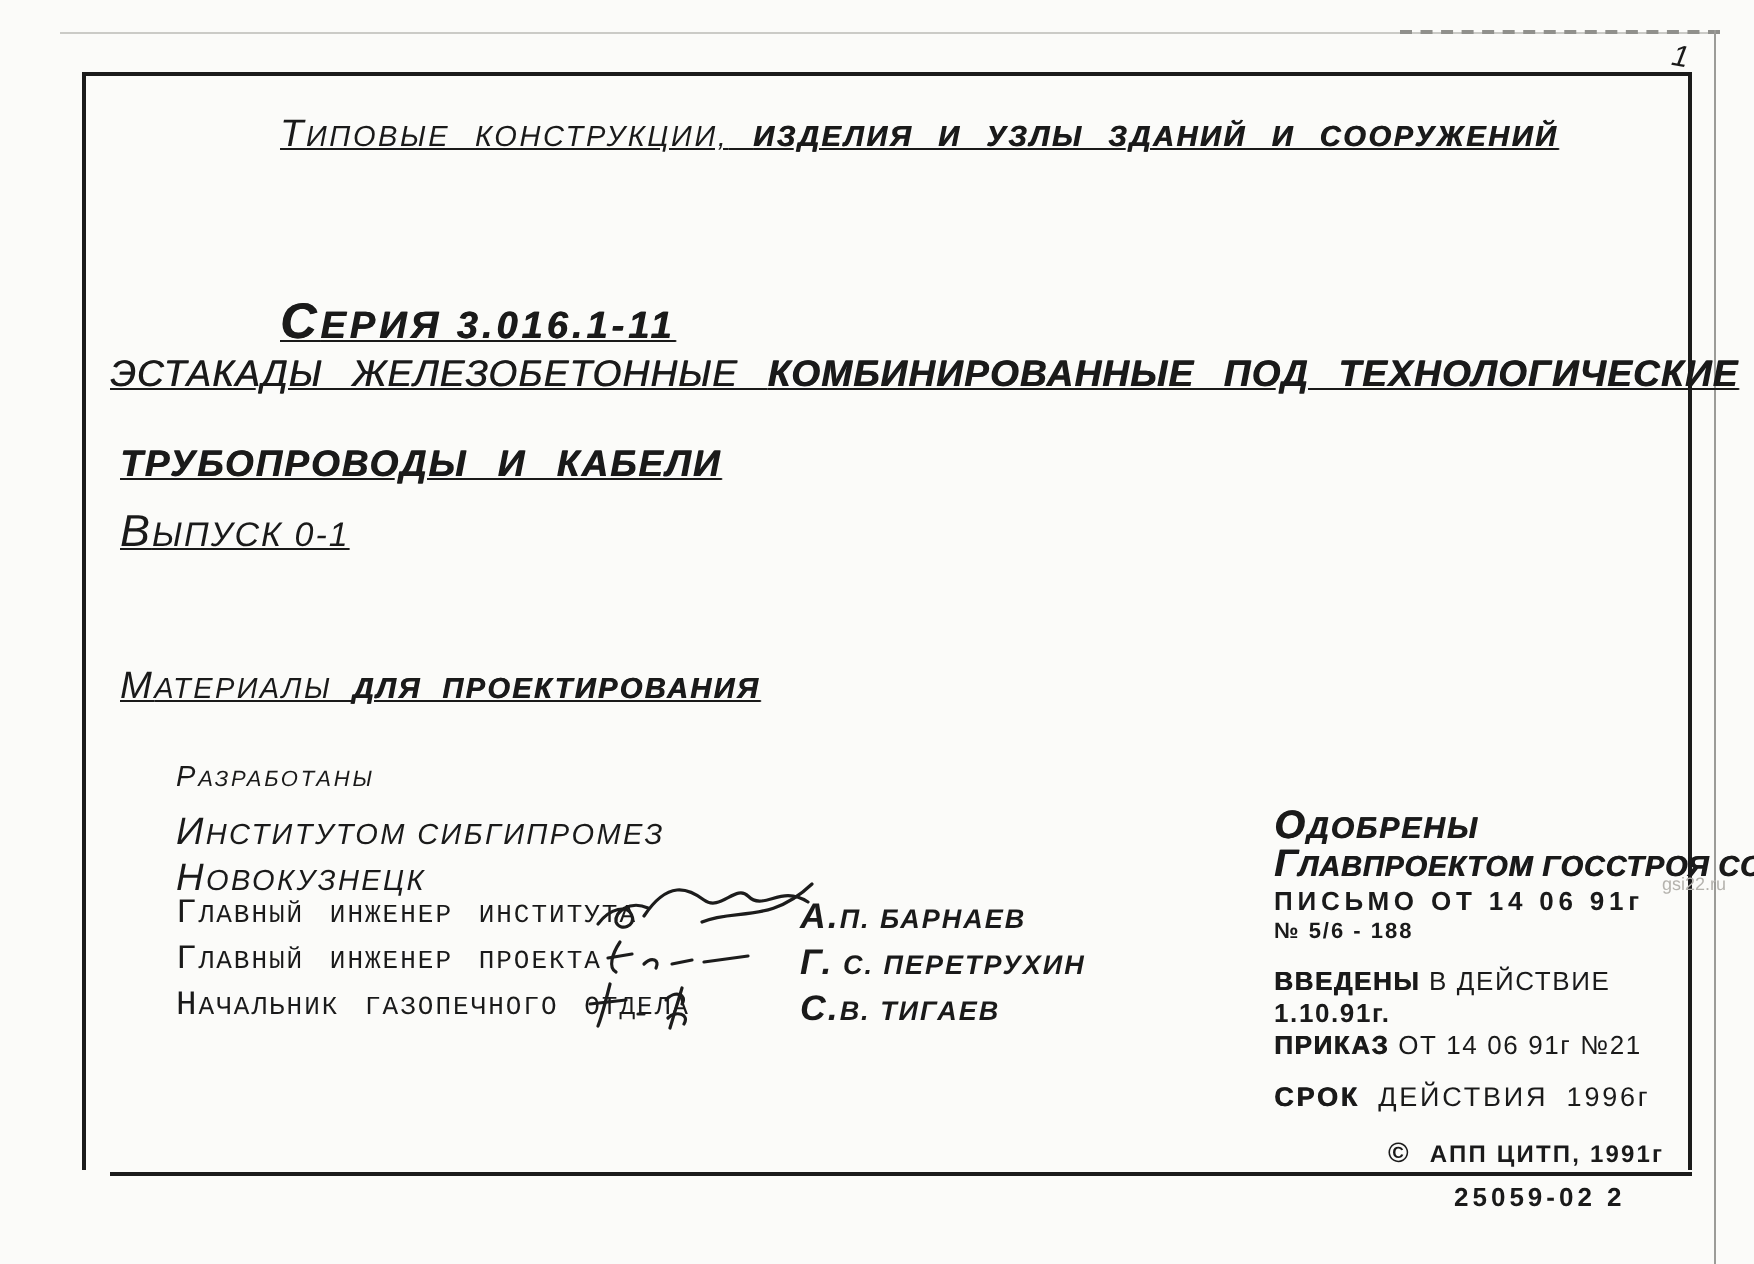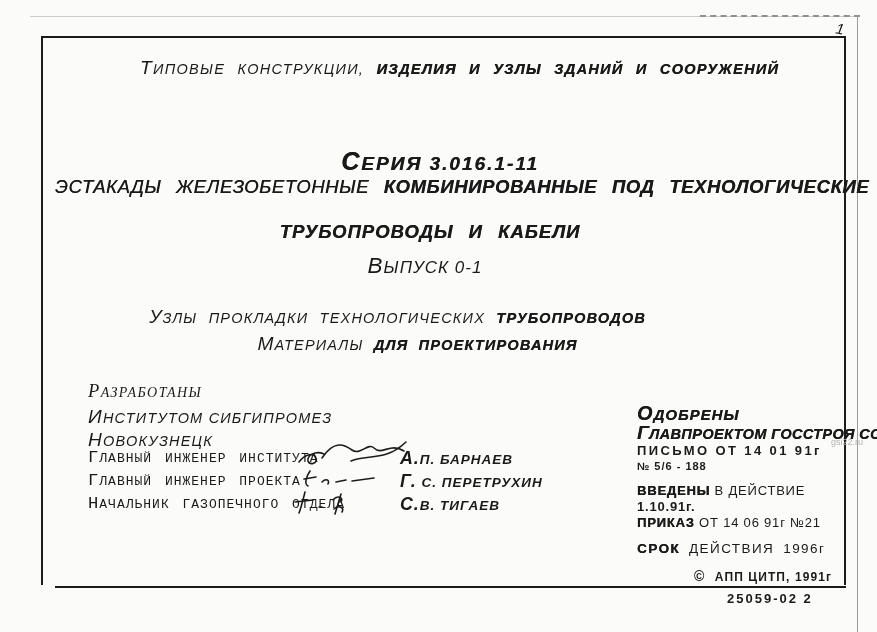--- a/index.html
+++ b/index.html
@@ -8,38 +8,38 @@
   
   .scan-top{position:absolute;left:30px;top:16px;width:828px;border-top:1px solid #cbcbc7;}
   .scan-top-dash{position:absolute;left:700px;top:15px;width:160px;border-top:2px dashed #90908c;}
   .scan-right{position:absolute;left:857px;top:15px;height:617px;border-left:1px solid #9c9c98;}
   
   .frame{position:absolute;left:41px;top:36px;width:805px;height:549px;box-sizing:border-box;
          border:2px solid #1b1b1b;border-bottom:none;}
   .bottom-rule{position:absolute;left:55px;top:586px;width:791px;border-top:2px solid #1b1b1b;}
   
   .line{position:absolute;white-space:nowrap;color:#1a1a1a;}
-  .ctr{text-align:center;}
+  .ctr{text-decoration:underline;}
   .upper{text-transform:uppercase;}
   .ital{font-style:italic;}
   .hv{font-weight:700;}
   .ink{text-shadow:0.35px 0 0 currentColor;}
   .cap::first-letter{font-size:1.32em;}
   .corner-num{left:836px;top:20px;font-size:15px;font-style:italic;transform:rotate(10deg);}
   .cat{left:140px;top:57px;width:600px;font-size:14.5px;letter-spacing:1.3px;word-spacing:7px;}
   .series{left:140px;top:131px;width:600px;font-size:19px;letter-spacing:2px;margin-top:16px;}
   .title1{left:55px;top:176px;width:775px;font-size:18.5px;letter-spacing:0.6px;word-spacing:9px;}
   .title2{left:60px;top:221px;width:740px;font-size:18.5px;letter-spacing:1px;word-spacing:9px;}
   .issue{left:60px;top:253px;width:730px;font-size:17px;letter-spacing:1px;}
   .sub1{left:40px;top:306px;width:715px;font-size:14.5px;letter-spacing:1.2px;word-spacing:6px;}
   .sub2{left:60px;top:333px;width:715px;font-size:14.5px;letter-spacing:1.2px;word-spacing:5px;}
   
   .dev{position:absolute;left:88px;top:381px;width:740px;}
   .dev .row{position:absolute;left:0;white-space:nowrap;}
-  .dev-h{top:0;font-size:14px;letter-spacing:1.4px;font-family:Liberation Serif, serif;}
+  .dev-h{top:0;font-size:11px;letter-spacing:1.4px;}
   .dev-i{top:25px;font-size:14.5px;letter-spacing:1.2px;}
   .dev-c{top:48px;font-size:14.5px;letter-spacing:1.2px;}
   .sigrow{position:absolute;left:0;width:740px;height:22px;}
   .sigrow .role{position:absolute;left:0;font-size:13px;letter-spacing:1px;word-spacing:4px;font-family:Liberation Mono, monospace;}
   .sigrow .name{position:absolute;left:312px;font-size:13.5px;letter-spacing:1px;}
   .sigrow svg{position:absolute;overflow:visible;}
   .sigrow svg path{fill:none;stroke:#1c1c1c;stroke-width:1.6;stroke-linecap:round;}
   
   .appr{position:absolute;left:637px;top:402px;width:215px;}
   .appr .row{position:absolute;left:0;white-space:nowrap;}
@@ -79,24 +79,20 @@
   <div class="line series ctr upper ital hv ink cap">Серия 3.016.1-11</div>
 
   <div class="line title2 ctr upper ital hv ink">Трубопроводы и кабели</div>
   <div class="line title1 ctr upper ital">
     <span class="ink">Эстакады железобетонные</span>
     <span class="hv ink">комбинированные под технологические</span>
   </div>
 
   <div class="line issue ctr upper ital cap">Выпуск 0-1</div>
 
-  <div class="line sub1 ctr upper ital cap">
-    <span>Узлы прокладки технологических</span>
-    <span class="hv ink">трубопроводов</span>
-  </div>
   <div class="line sub2 ctr upper ital cap">
     <span>Материалы</span>
     <span class="hv ink">для проектирования</span>
   </div>
 
   <div class="dev">
     <div class="row dev-h upper ital cap">Разработаны</div>
     <div class="row dev-i upper ital cap">Институтом Сибгипромез</div>
     <div class="row dev-c upper ital cap">Новокузнецк</div>
 
@@ -132,21 +128,21 @@
         <path d="M40,12 C44,7 51,9 48,14"></path>
         <path d="M41,21 C45,17 52,19 49,24"></path>
       </svg>
       <span class="name upper ital hv cap">С.В. Тигаев</span>
     </div>
   </div>
 
   <div class="appr">
     <div class="row ap-h upper ital hv ink cap">Одобрены</div>
     <div class="row ap-a upper ital hv ink cap">Главпроектом Госстроя СССР</div>
-    <div class="row ap-l hv">ПИСЬМО ОТ 14 01 91г</div>
+    <div class="row ap-l hv">ПИСЬМО ОТ 14 06 91г</div>
     <div class="row ap-n hv">№ 5/6 - 188</div>
     <div class="row ap-e">
       <span class="hv ink">ВВЕДЕНЫ</span>
       <span>В ДЕЙСТВИЕ</span>
     </div>
     <div class="row ap-d hv">1.10.91г.</div>
     <div class="row ap-o">
       <span class="hv ink">ПРИКАЗ</span>
       <span>ОТ 14 06 91г  №21</span>
     </div>

